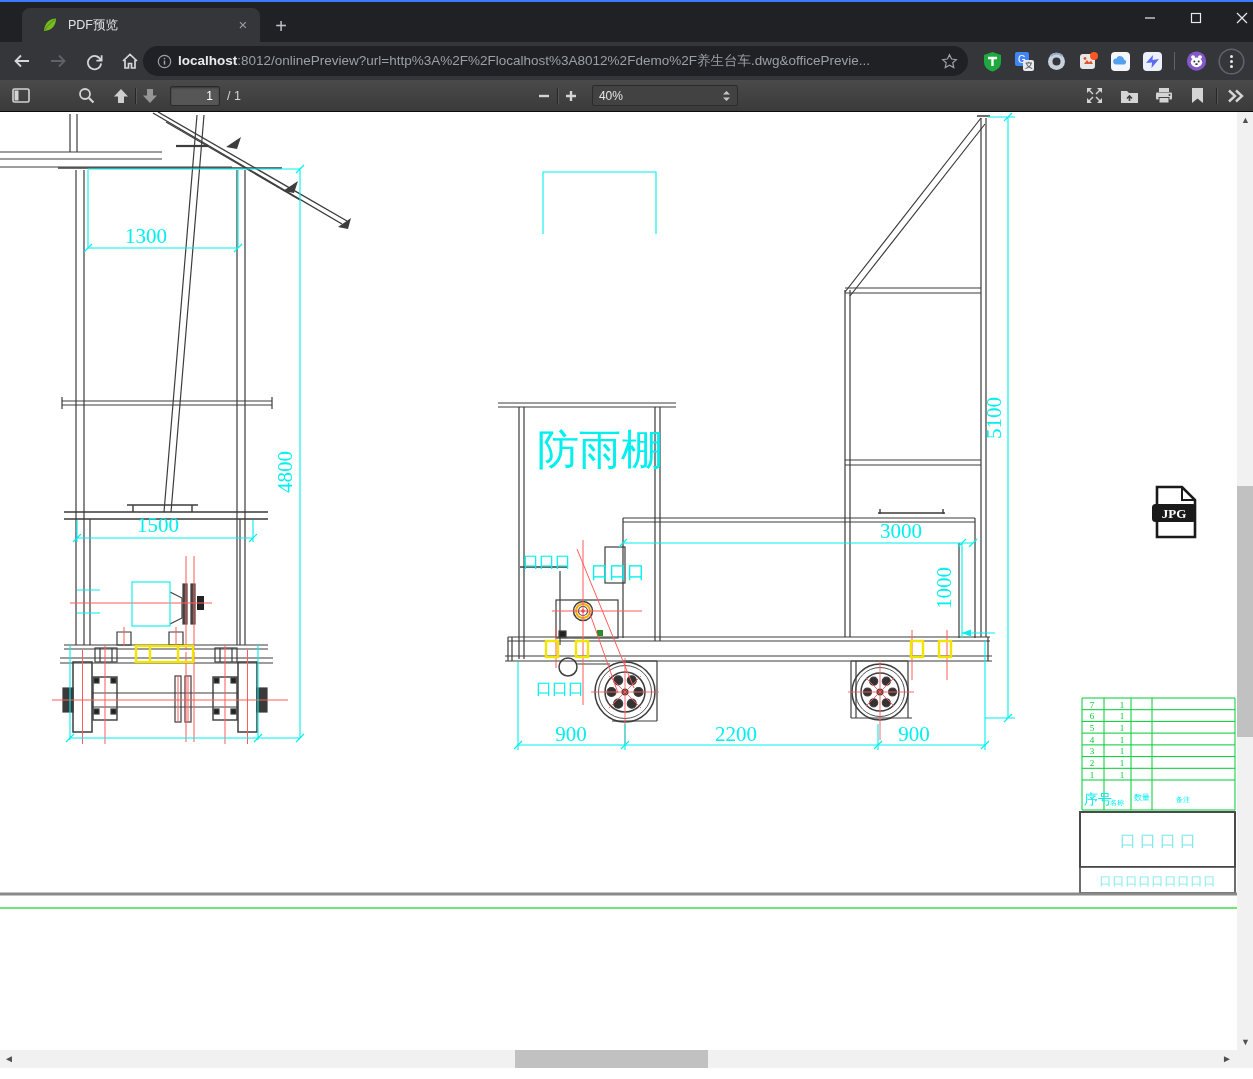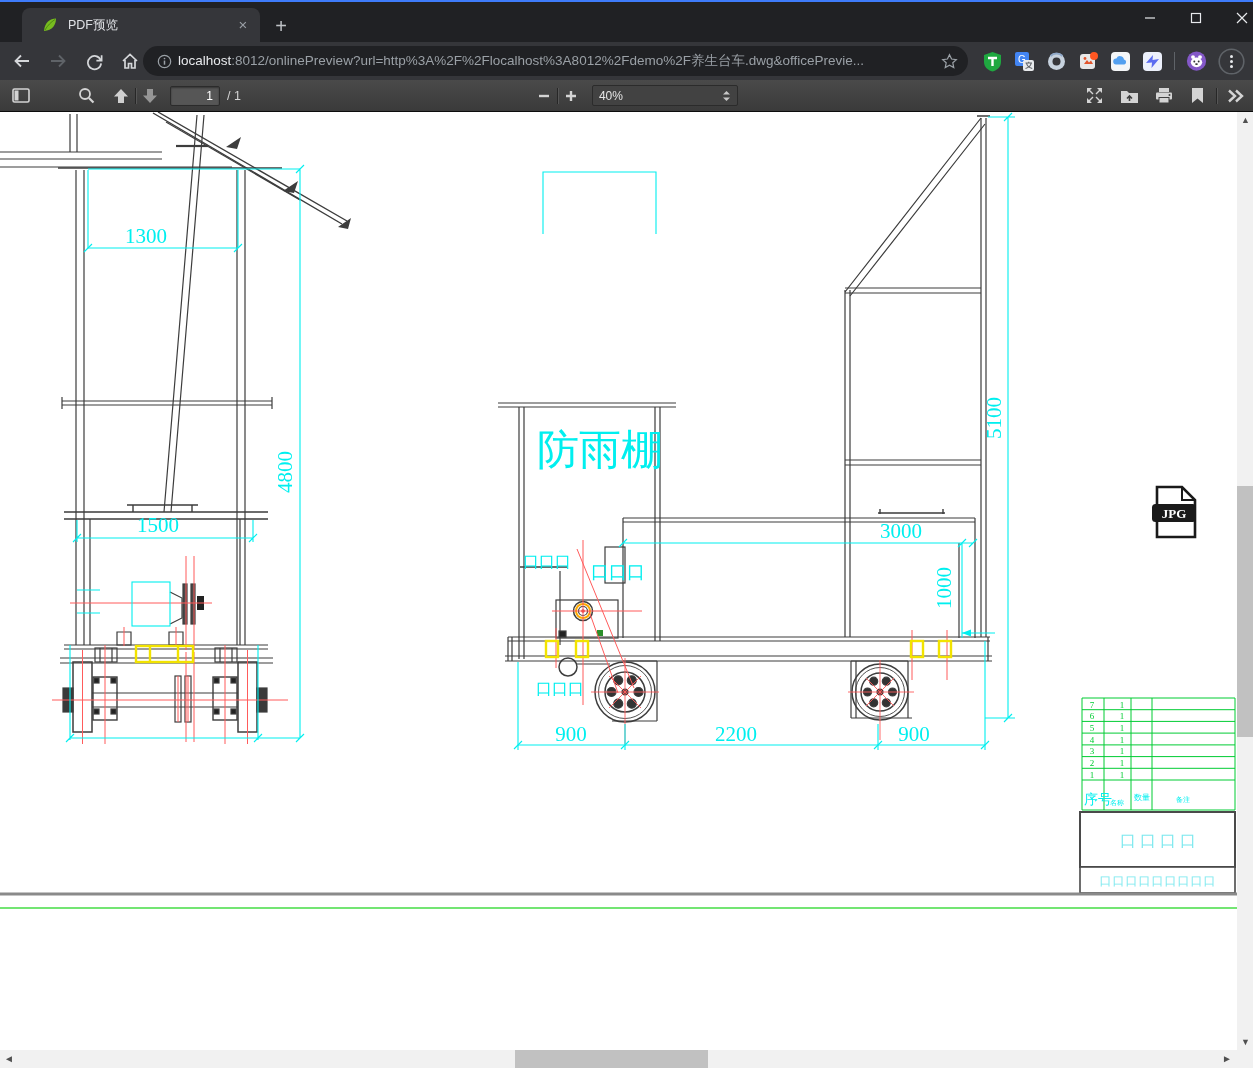--- a/index.html
+++ b/index.html
@@ -24,21 +24,21 @@
   .winbtn { width:46px; height:32px; display:flex; align-items:center; justify-content:center; }
 
   
   .navbar { position:absolute; top:42px; left:0; width:1253px; height:38px; background:#35363a;
             display:flex; align-items:center; }
   .navicon { width:28px; height:28px; display:flex; align-items:center; justify-content:center; flex:0 0 auto; }
   .urlbar { position:absolute; left:143px; top:4px; width:825px; height:30px; background:#202124;
             border-radius:15px; display:flex; align-items:center; padding:0 10px; }
   .urlbar .info { flex:0 0 auto; margin:0 6px 0 4px; }
   .urltext { flex:1 1 auto; font-size:13.5px; color:#9aa0a6; white-space:nowrap; overflow:hidden; }
-  .urltext .host { color:#e8eaed; font-weight:normal; }
+  .urltext .host { color:#e8eaed; font-weight:bold; }
   .urlbar .star { flex:0 0 auto; margin-left:6px; }
   .extrow { position:absolute; right:8px; top:4px; height:30px; display:flex; align-items:center; gap:11px; }
   .extico { width:21px; height:21px; display:flex; align-items:center; justify-content:center; }
   .extsep { width:1px; height:18px; background:#5f6368; }
 
   
   .pdfbar { position:absolute; top:80px; left:0; width:1253px; height:32px;
             background:linear-gradient(#4a4a4a,#3a3a3a); border-bottom:1px solid #0c0c0c;
             display:flex; align-items:center; color:#d4d4d4; }
   .pico { height:24px; display:flex; align-items:center; justify-content:center; flex:0 0 auto; }

